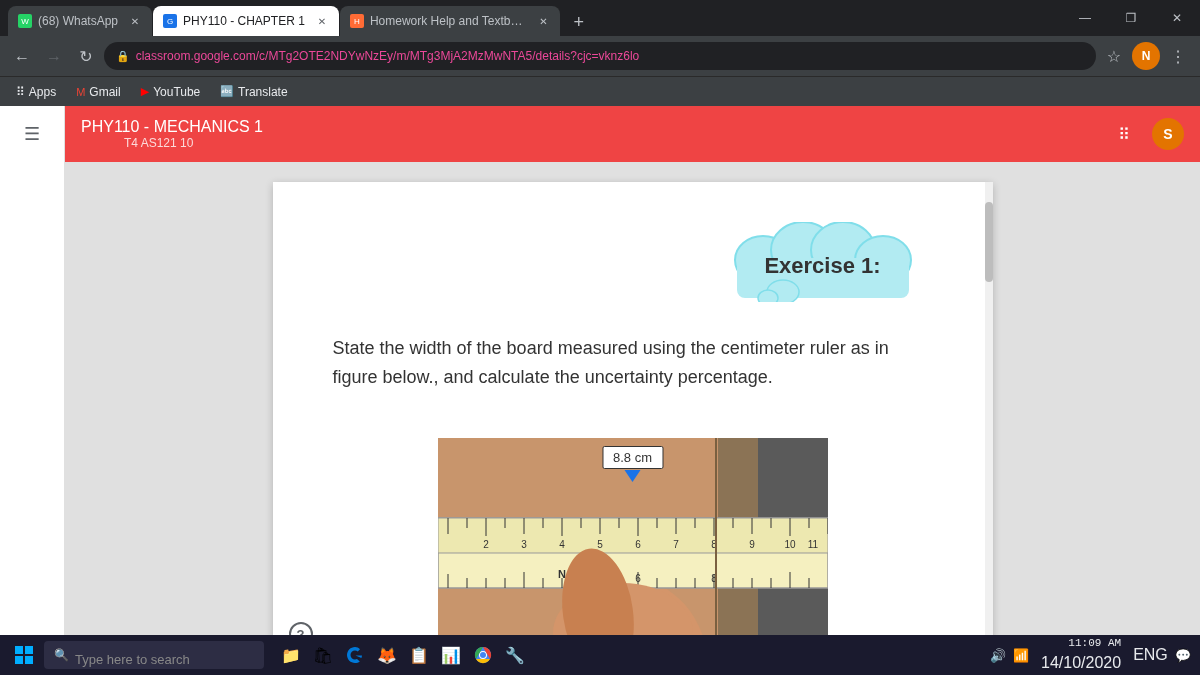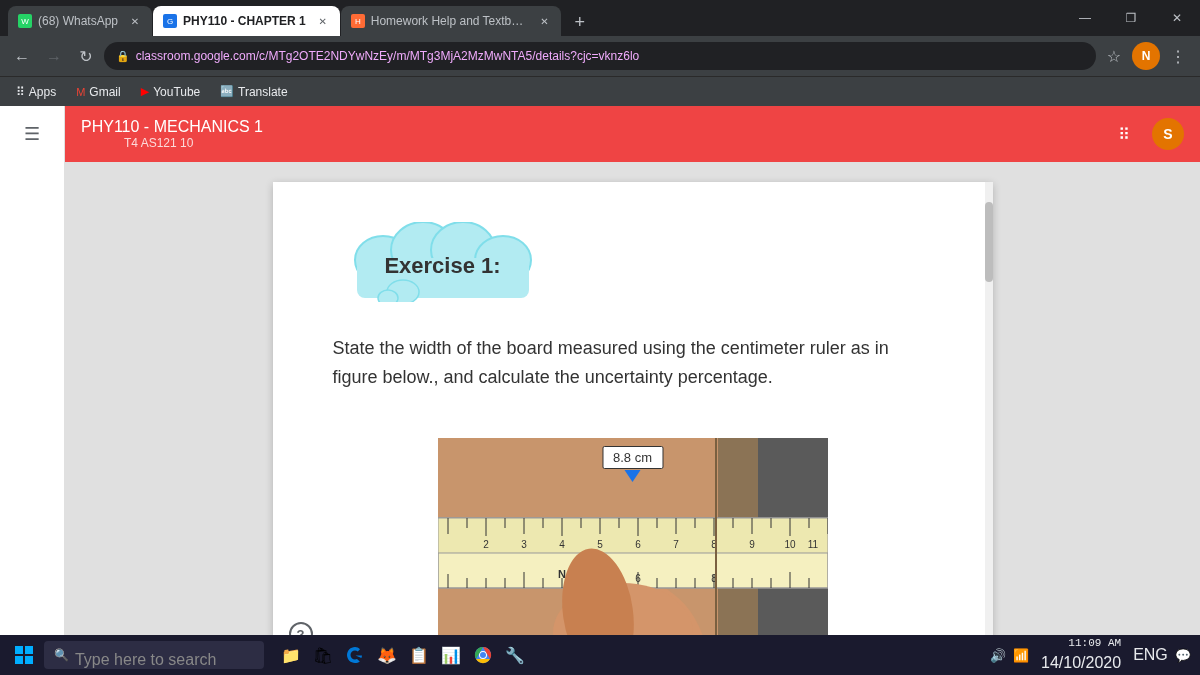--- a/index.html
+++ b/index.html
@@ -13,21 +13,21 @@
   <div style="display:flex;align-items:flex-end;height:36px;padding:0 0 0 8px;background:#202124;gap:1px;">
 
     <div style="display:flex;align-items:center;height:30px;padding:0 10px;border-radius:8px 8px 0 0;font-size:12px;color:#bdc1c6;background:#3c4043;max-width:200px;gap:6px;cursor:pointer;">
       <div style="width:14px;height:14px;border-radius:2px;background:#25D366;flex-shrink:0;display:flex;align-items:center;justify-content:center;color:white;font-size:8px;">W</div>
       <span style="overflow:hidden;text-overflow:ellipsis;white-space:nowrap;max-width:140px;font-size:12px;">(68) WhatsApp</span>
       <div style="width:14px;height:14px;border-radius:50%;display:flex;align-items:center;justify-content:center;font-size:10px;color:#bdc1c6;margin-left:4px;">✕</div>
     </div>
 
     <div style="display:flex;align-items:center;height:30px;padding:0 10px;border-radius:8px 8px 0 0;font-size:12px;color:#202124;background:#fff;max-width:220px;gap:6px;cursor:pointer;">
       <div style="width:14px;height:14px;border-radius:2px;background:#1a73e8;flex-shrink:0;display:flex;align-items:center;justify-content:center;color:white;font-size:8px;">G</div>
-      <span style="overflow:hidden;text-overflow:ellipsis;white-space:nowrap;max-width:160px;font-size:12px;font-weight:bold;">PHY110 - CHAPTER 1</span>
+      <span style="overflow:hidden;text-overflow:ellipsis;white-space:nowrap;max-width:160px;font-size:12px;">PHY110 - CHAPTER 1</span>
       <div style="width:14px;height:14px;border-radius:50%;display:flex;align-items:center;justify-content:center;font-size:10px;color:#5f6368;margin-left:4px;">✕</div>
     </div>
 
     <div style="display:flex;align-items:center;height:30px;padding:0 10px;border-radius:8px 8px 0 0;font-size:12px;color:#bdc1c6;background:#3c4043;max-width:220px;gap:6px;cursor:pointer;">
       <div style="width:14px;height:14px;border-radius:2px;background:#ff6b35;flex-shrink:0;display:flex;align-items:center;justify-content:center;color:white;font-size:8px;">H</div>
       <span style="overflow:hidden;text-overflow:ellipsis;white-space:nowrap;max-width:160px;font-size:12px;">Homework Help and Textbook S</span>
       <div style="width:14px;height:14px;border-radius:50%;display:flex;align-items:center;justify-content:center;font-size:10px;color:#bdc1c6;margin-left:4px;">✕</div>
     </div>
 
     <div style="width:28px;height:28px;display:flex;align-items:center;justify-content:center;color:#bdc1c6;font-size:18px;cursor:pointer;border-radius:50%;margin-left:4px;">+</div>
@@ -39,21 +39,21 @@
     </div>
   </div>
 
   <div style="display:flex;align-items:center;height:40px;padding:0 8px;background:#3c4043;gap:4px;">
     <div style="width:28px;height:28px;display:flex;align-items:center;justify-content:center;color:#bdc1c6;border-radius:50%;cursor:pointer;font-size:16px;">←</div>
     <div style="width:28px;height:28px;display:flex;align-items:center;justify-content:center;color:#5f6368;border-radius:50%;cursor:pointer;font-size:16px;">→</div>
     <div style="width:28px;height:28px;display:flex;align-items:center;justify-content:center;color:#bdc1c6;border-radius:50%;cursor:pointer;font-size:16px;">↻</div>
 
     <div style="flex:1;background:#202124;border-radius:20px;height:28px;display:flex;align-items:center;padding:0 12px;color:#e8eaed;font-size:13px;gap:6px;">
       <span style="color:#5f6368;font-size:11px;">🔒</span>
-      <span style="font-size:12px;color:#f0abfc;flex:1;">classroom.google.com/c/MTg2OTE2NDYwNzEy/m/MTg3MjA2MzMwNTA5/details?cjc=vknz6lo</span>
+      <span style="font-size:12px;color:#ec4899;flex:1;">classroom.google.com/c/MTg2OTE2NDYwNzEy/m/MTg3MjA2MzMwNTA5/details?cjc=vknz6lo</span>
     </div>
 
     <div style="width:28px;height:28px;display:flex;align-items:center;justify-content:center;color:#bdc1c6;cursor:pointer;font-size:16px;">☆</div>
     <div style="width:28px;height:28px;background:#e37400;border-radius:50%;display:flex;align-items:center;justify-content:center;color:white;font-size:12px;font-weight:bold;cursor:pointer;">N</div>
     <div style="width:28px;height:28px;display:flex;align-items:center;justify-content:center;color:#bdc1c6;cursor:pointer;font-size:16px;">⋮</div>
   </div>
 
   <div style="display:flex;align-items:center;height:30px;padding:0 8px;background:#3c4043;gap:4px;border-top:1px solid #2a2a2a;">
     <div style="display:flex;align-items:center;gap:4px;padding:2px 8px;border-radius:4px;color:#e8eaed;font-size:12px;cursor:pointer;">
       <span style="font-size:12px;">⠿</span>
@@ -87,21 +87,21 @@
           <div style="color:rgba(255,255,255,0.8);font-size:12px;margin-left:43px;">T4 AS121 10</div>
         </div>
         <div style="margin-left:auto;width:32px;height:32px;display:flex;align-items:center;justify-content:center;color:white;cursor:pointer;">⠿</div>
         <div style="width:32px;height:32px;border-radius:50%;background:#e37400;display:flex;align-items:center;justify-content:center;color:white;font-size:14px;font-weight:bold;cursor:pointer;">S</div>
       </div>
 
       <div style="flex:1;padding:20px;display:flex;justify-content:center;overflow:auto;background:#e0e0e0;">
 
         <div style="background:white;width:720px;min-height:480px;box-shadow:0 2px 8px rgba(0,0,0,0.2);padding:40px 60px;position:relative;">
 
-          <div style="display:flex;justify-content:flex-start;margin-bottom:28px;position:relative;">
+          <div style="display:flex;justify-content:flex-end;margin-bottom:28px;position:relative;">
             <div style="position:relative;display:inline-block;">
               
               <svg width="220" height="80" viewBox="0 0 220 80">
 
                 <ellipse cx="50" cy="38" rx="28" ry="24" fill="#b2ebf2" stroke="#80deea" stroke-width="2"></ellipse>
                 <ellipse cx="90" cy="28" rx="32" ry="28" fill="#b2ebf2" stroke="#80deea" stroke-width="2"></ellipse>
                 <ellipse cx="130" cy="28" rx="32" ry="28" fill="#b2ebf2" stroke="#80deea" stroke-width="2"></ellipse>
                 <ellipse cx="170" cy="38" rx="28" ry="24" fill="#b2ebf2" stroke="#80deea" stroke-width="2"></ellipse>
 
                 <rect x="24" y="36" width="172" height="40" rx="8" fill="#b2ebf2"></rect>
@@ -232,21 +232,21 @@
       <svg width="18" height="18" viewBox="0 0 18 18">
         <rect x="0" y="0" width="8" height="8" fill="#00aeff"></rect>
         <rect x="10" y="0" width="8" height="8" fill="#00aeff"></rect>
         <rect x="0" y="10" width="8" height="8" fill="#00aeff"></rect>
         <rect x="10" y="10" width="8" height="8" fill="#00aeff"></rect>
       </svg>
     </div>
 
     <div style="flex:0 0 220px;height:28px;background:#2d2d44;border-radius:4px;display:flex;align-items:center;padding:0 10px;gap:6px;color:#aaa;font-size:12px;cursor:text;">
       <span style="font-size:12px;">🔍</span>
-      <span style="color:#888;font-size:16px;margin-top:9px;">Type here to search</span>
+      <span style="color:#888;font-size:13px;margin-top:9px;">Type here to search</span>
     </div>
 
     <div style="display:flex;align-items:center;gap:2px;flex:1;padding:0 8px;">
       <div style="width:30px;height:32px;display:flex;align-items:center;justify-content:center;cursor:pointer;font-size:16px;border-radius:4px;">📁</div>
       <div style="width:30px;height:32px;display:flex;align-items:center;justify-content:center;cursor:pointer;font-size:16px;border-radius:4px;">🛍</div>
       <div style="width:30px;height:32px;display:flex;align-items:center;justify-content:center;cursor:pointer;font-size:16px;border-radius:4px;">
         <svg width="18" height="18" viewBox="0 0 18 18">
           <path d="M9 1C4.6 1 1 4.6 1 9s3.6 8 8 8c1.8 0 3.5-.6 4.8-1.6L11 13c-.6.3-1.3.5-2 .5-2.5 0-4.5-2-4.5-4.5S6.5 4.5 9 4.5c1 0 2 .3 2.8.9L14 3.2C12.6 1.8 10.9 1 9 1z" fill="#0078d7"></path>
           <path d="M16 9c0 1-.2 2-.6 2.9L9.5 9.5h6.4c.1-.2.1-.3.1-.5z" fill="#0078d7"></path>
         </svg>

